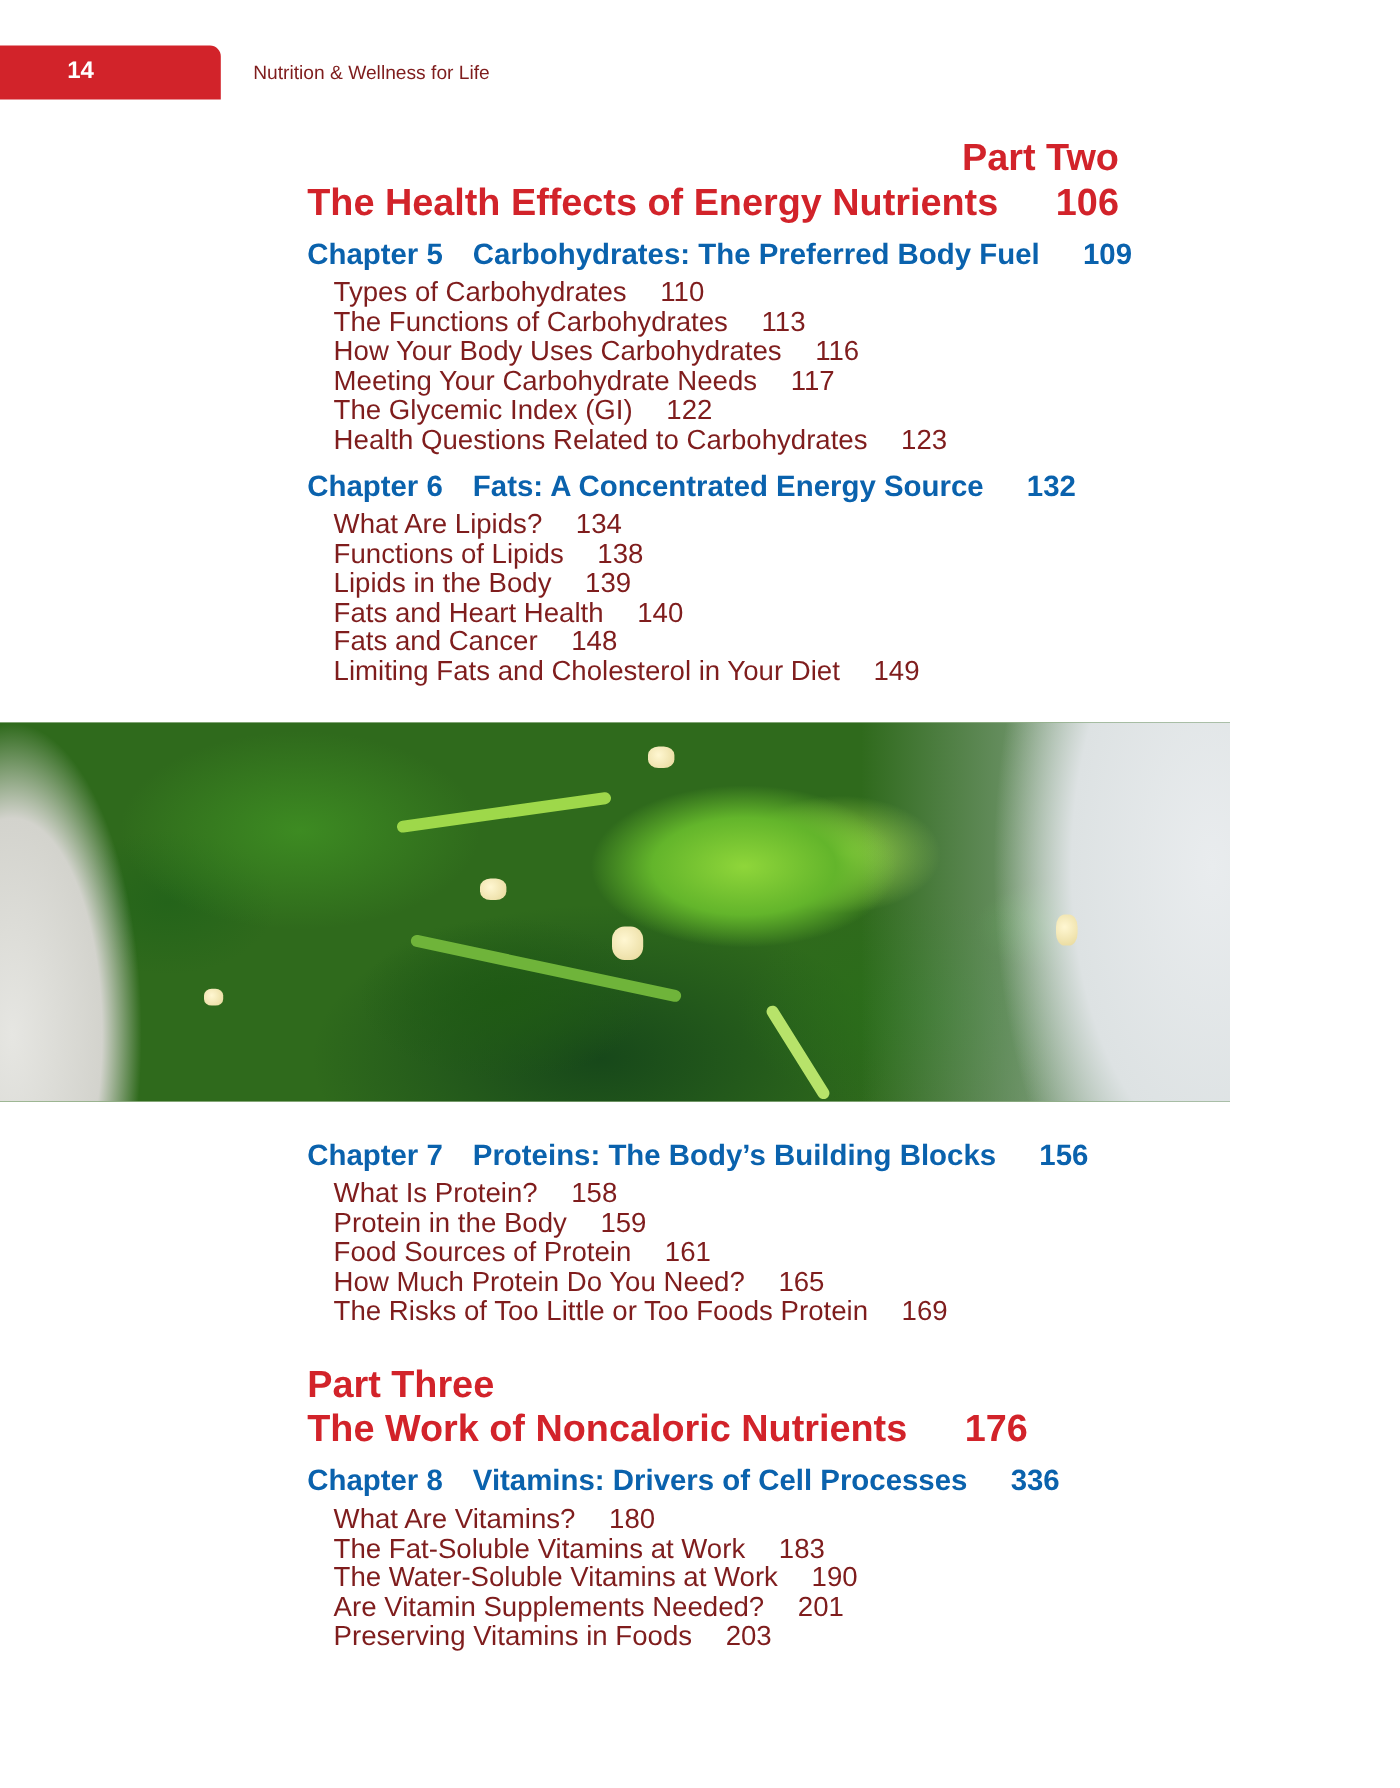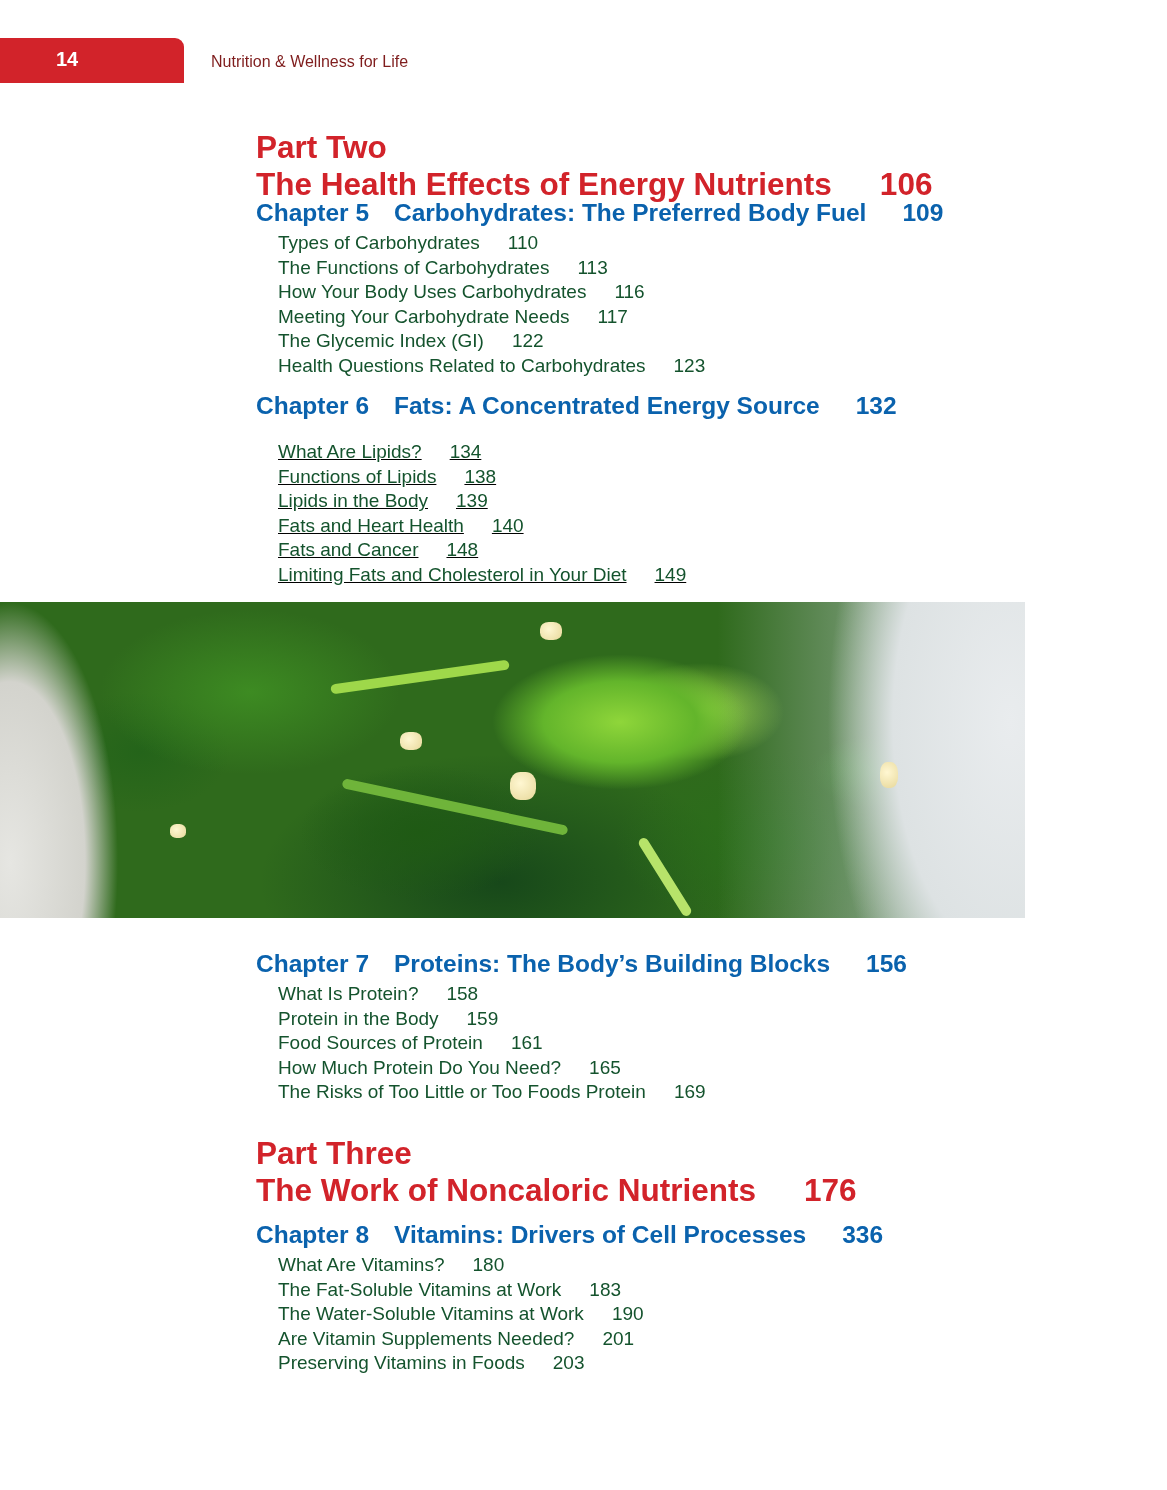--- a/index.html
+++ b/index.html
@@ -26,21 +26,21 @@
     }
     .part-title .pg { margin-left: 48px; }
     .chapter-title {
       color: #0a62ad; font-weight: bold; font-size: 24.5px; line-height: 30px; margin: 0;
       white-space: nowrap;
     }
     .chapter-title .num { margin-right: 25px; }
     .chapter-title .pg { margin-left: 36px; }
     .sections { list-style: none; margin: 0; padding: 0 0 0 22px; }
     .sections li {
-      color: #14532d; font-size: 19px; line-height: 24.6px; white-space: nowrap;
+      color: #7f1d1d; font-size: 23px; line-height: 24.6px; white-space: nowrap;
     }
     .sections li .pg { margin-left: 28px; }
 
     
     .photo {
       position: absolute; left: 0; top: 602px; width: 1025px; height: 316px; overflow: hidden;
       background:
         linear-gradient(100deg, rgba(0,0,0,0) 0%, rgba(0,0,0,0) 100%),
         #2f6a1c;
     }
@@ -73,21 +73,21 @@
       background: radial-gradient(circle at 40% 40%, #fff7d2, #e7d89a);
     }
   </style>
 </head>
 <body>
 
 <div class="page-tab"></div>
 <div class="page-number">14</div>
 <div class="running-head">Nutrition &amp; Wellness for Life</div>
 
-<div class="toc-block" style="top:129px;">
+<div class="toc-block" style="top:113px;text-align:right;">
   <div class="part-title">Part Two</div>
   <div class="part-title">
     <span>The Health Effects of Energy Nutrients</span><span class="pg">106</span>
   </div>
 </div>
 
 <div class="toc-block" style="top:198px;">
   <div class="chapter-title">
     <span class="num">Chapter 5</span><span>Carbohydrates: The Preferred Body Fuel</span><span class="pg">109</span>
   </div>
@@ -98,21 +98,21 @@
     <li><span>Meeting Your Carbohydrate Needs</span><span class="pg">117</span></li>
     <li><span>The Glycemic Index (GI)</span><span class="pg">122</span></li>
     <li><span>Health Questions Related to Carbohydrates</span><span class="pg">123</span></li>
   </ul>
 </div>
 
 <div class="toc-block" style="top:391px;">
   <div class="chapter-title">
     <span class="num">Chapter 6</span><span>Fats: A Concentrated Energy Source</span><span class="pg">132</span>
   </div>
-  <ul class="sections" style="margin-top:19px;text-decoration:underline;">
+  <ul class="sections" style="margin-top:3px;">
     <li><span>What Are Lipids?</span><span class="pg">134</span></li>
     <li><span>Functions of Lipids</span><span class="pg">138</span></li>
     <li><span>Lipids in the Body</span><span class="pg">139</span></li>
     <li><span>Fats and Heart Health</span><span class="pg">140</span></li>
     <li><span>Fats and Cancer</span><span class="pg">148</span></li>
     <li><span>Limiting Fats and Cholesterol in Your Diet</span><span class="pg">149</span></li>
   </ul>
 </div>
 
 <div class="photo">

